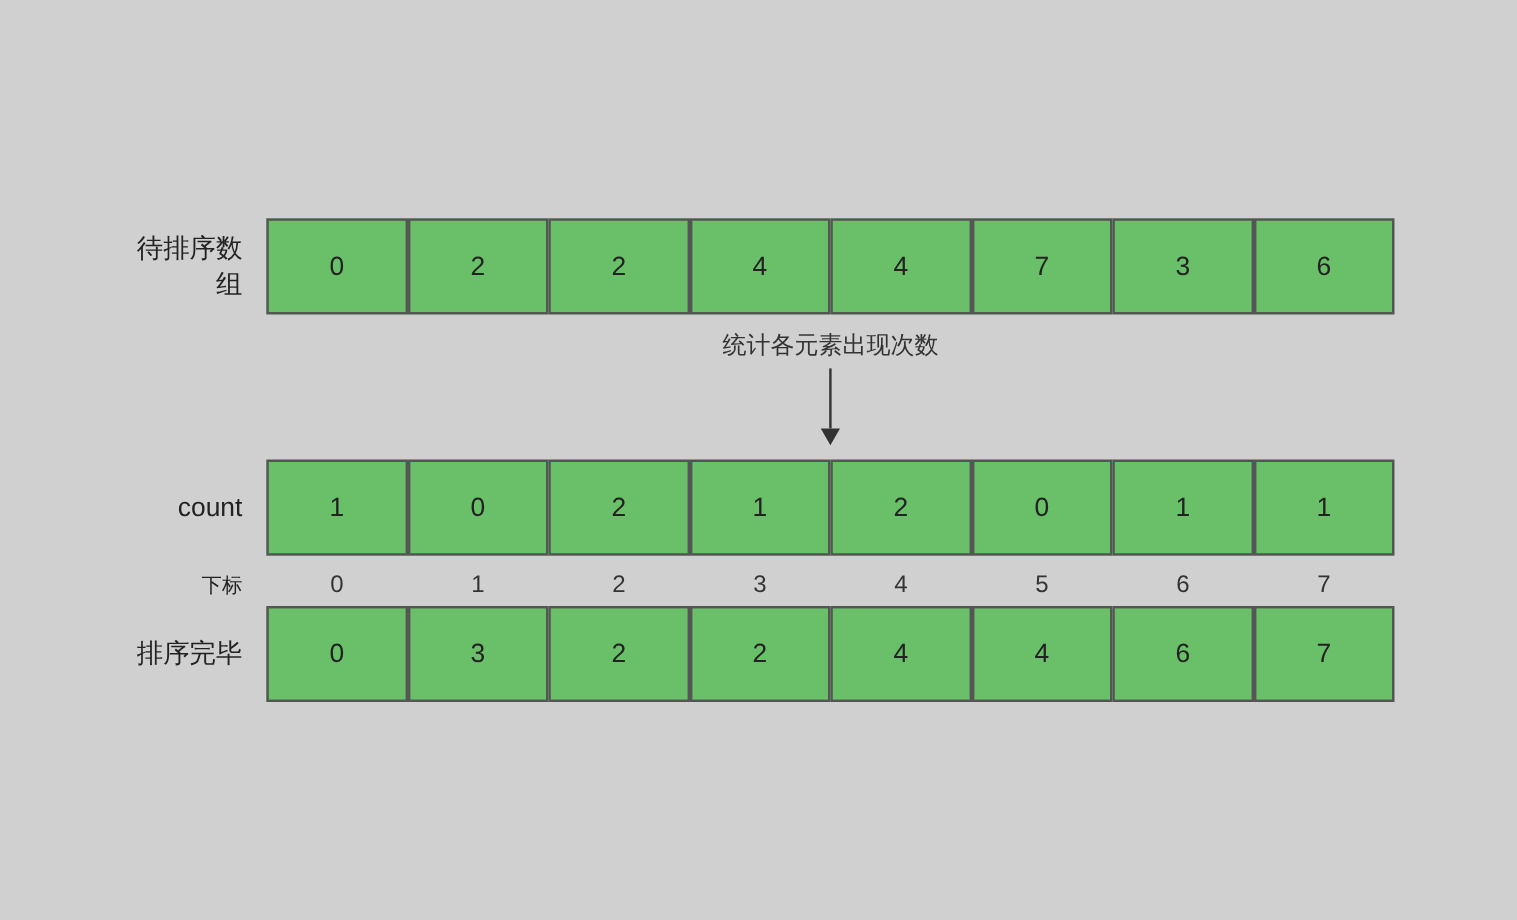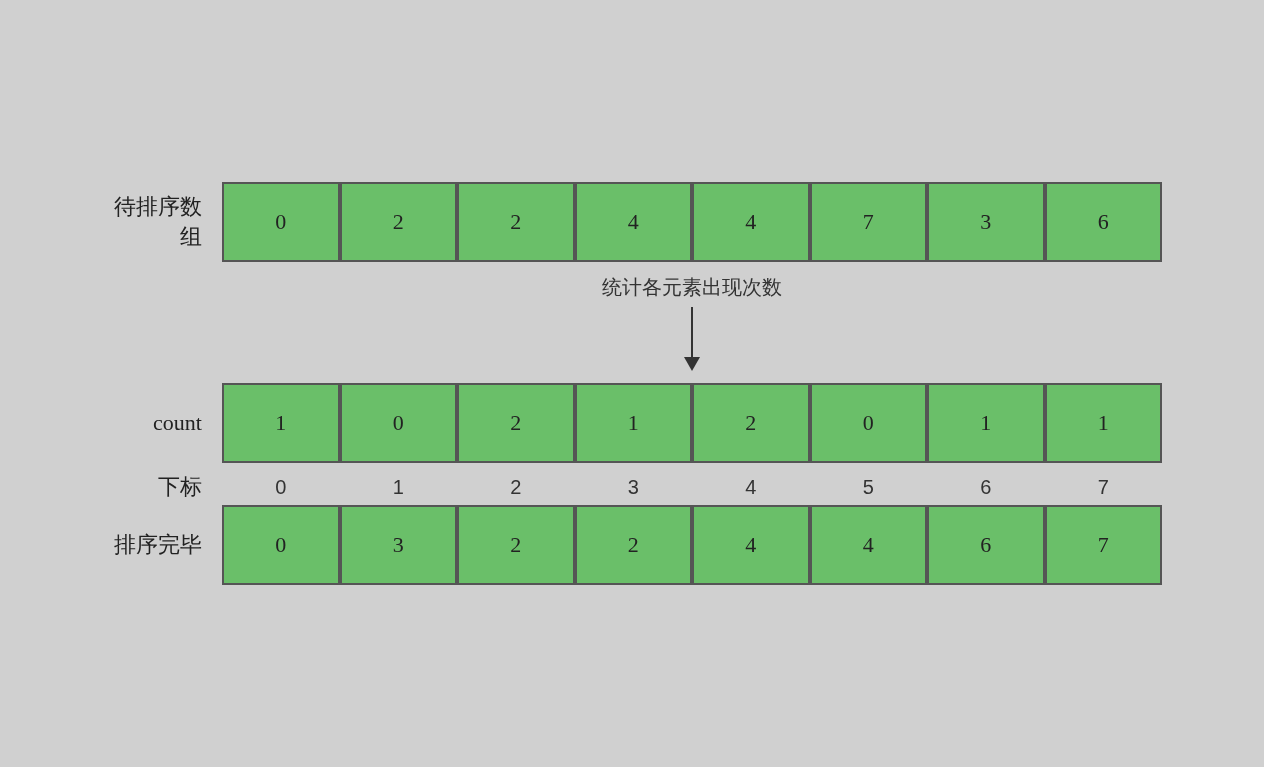--- a/index.html
+++ b/index.html
@@ -20,21 +20,20 @@
       display: flex;
       flex-direction: column;
       gap: 0;
     }
 
     
     .array-row {
       display: flex;
       align-items: center;
       gap: 20px;
-      font-family: Liberation Serif, serif;
     }
 
     .row-label {
       width: 100px;
       text-align: right;
       font-size: 22px;
       color: #222;
       flex-shrink: 0;
     }
 
@@ -59,21 +58,21 @@
     .index-row {
       display: flex;
       align-items: center;
       gap: 20px;
       margin-top: 6px;
     }
 
     .index-label {
       width: 100px;
       text-align: right;
-      font-size: 22px;
+      font-size: 17px;
       color: #222;
       flex-shrink: 0;
     }
 
     .index-cells {
       display: flex;
       flex: 1;
     }
 
     .index-cell {

